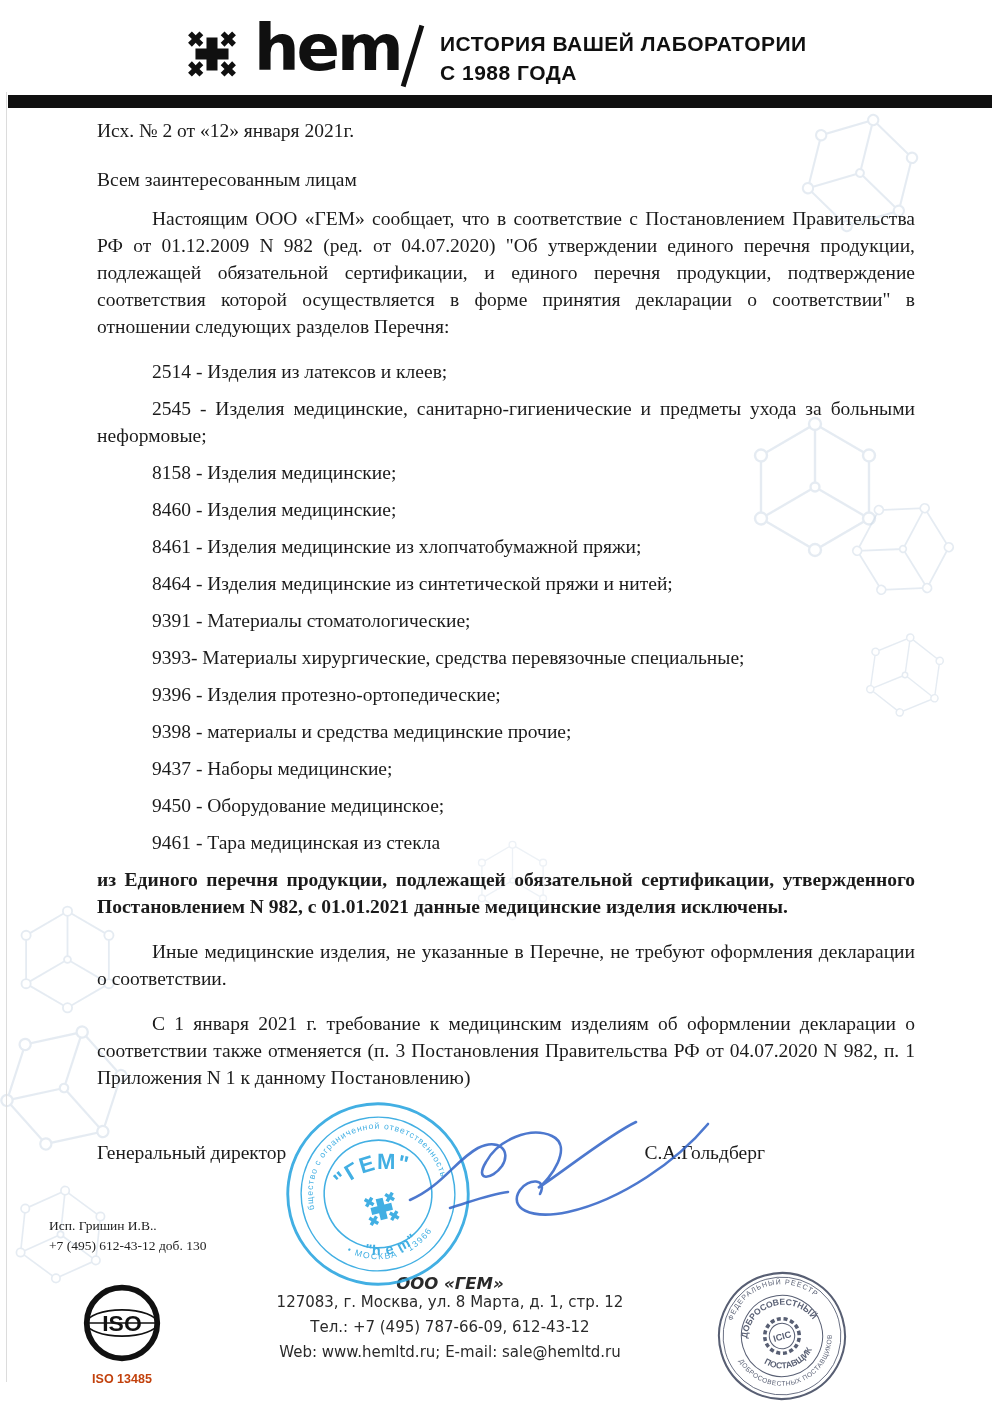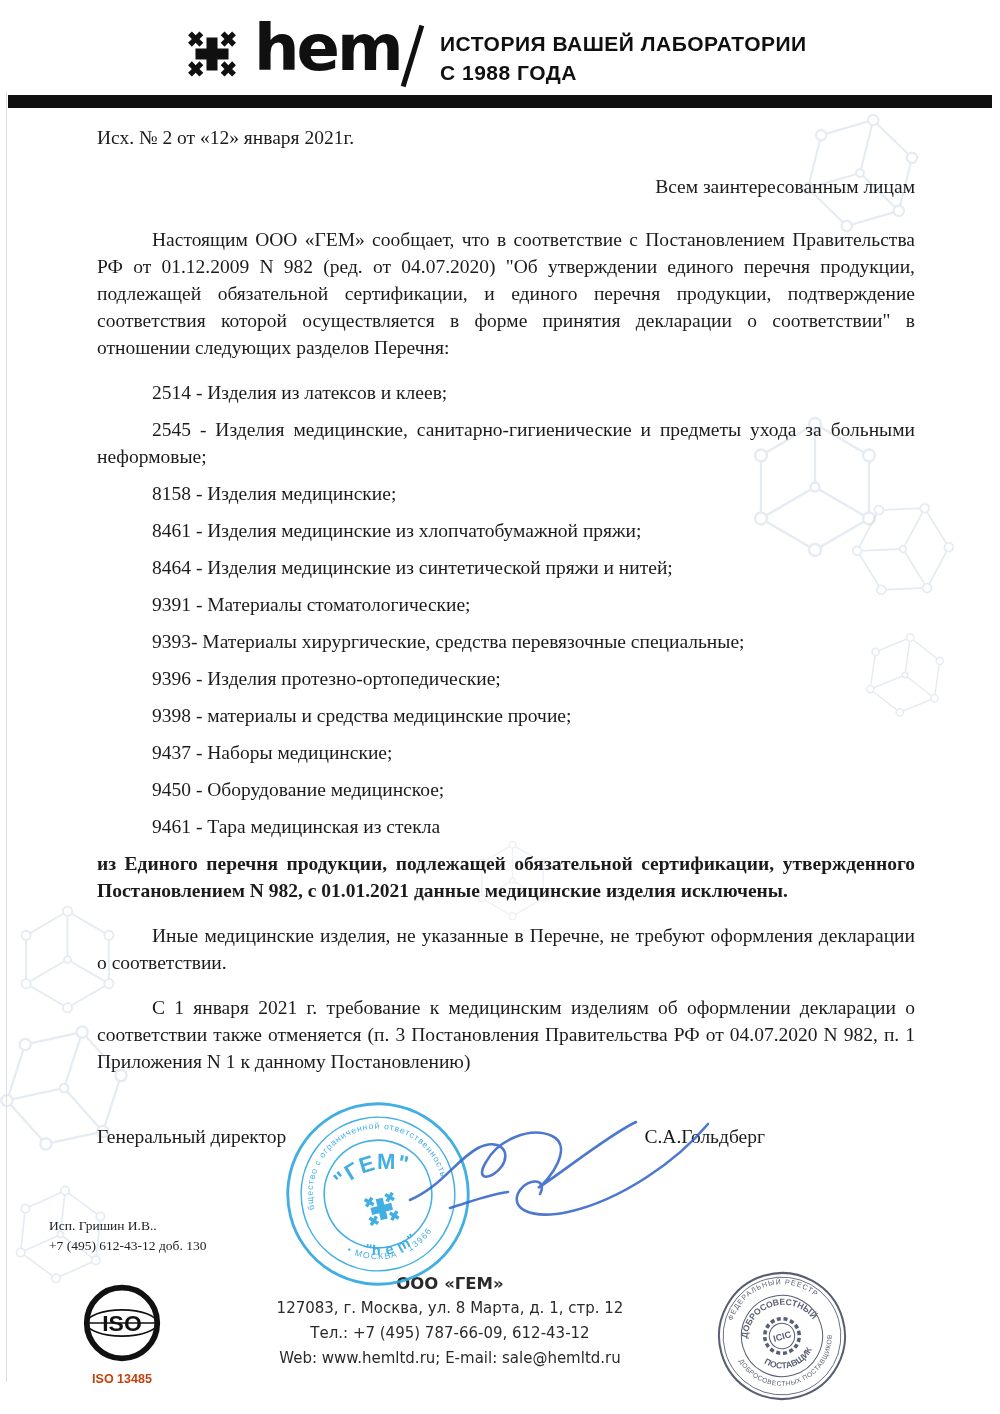--- a/index.html
+++ b/index.html
@@ -24,23 +24,23 @@
     font-family:"DejaVu Sans", sans-serif; font-weight:800; font-size:64px;
     letter-spacing:-3px; color:#101010; line-height:84px;
   }
   .logo-slash { position:absolute; left:410px; top:24px; width:5px; height:64px; background:#101010; transform:rotate(17deg); }
   .tagline { position:absolute; left:440px; top:32px; font-family:"Liberation Sans", sans-serif; font-weight:700; color:#101010; }
   .tagline .t1 { font-size:21px; letter-spacing:.5px; }
   .tagline .t2 { font-size:21px; letter-spacing:.5px; margin-top:5px; }
   .black-bar { position:absolute; left:8px; top:95px; width:984px; height:13px; background:#101010; z-index:2; }
 
   
-  .letter { position:absolute; left:97px; top:124px; width:818px; z-index:2; font-size:19.5px; line-height:27px; }
+  .letter { position:absolute; left:97px; top:117px; width:818px; z-index:2; font-size:19.5px; line-height:27px; }
   .ref-line { margin-bottom:22px; }
-  .addressee { text-align:right; margin-bottom:26px; }
+  .addressee { margin-bottom:12px; }
   .para { text-align:justify; text-indent:55px; margin-bottom:18px; }
   .intro { margin-bottom:18px; }
   .item { text-align:justify; text-indent:55px; margin-bottom:10px; }
   .emph { font-weight:700; text-align:justify; text-indent:0; margin-top:10px; margin-bottom:18px; }
   .sig-row { display:flex; margin-top:48px; }
   .sig-name { margin-left:auto; margin-right:150px; }
 
   .executor { position:absolute; left:49px; top:1216px; z-index:2; font-size:13.5px; line-height:20px; color:#222; }
 
   
@@ -48,21 +48,21 @@
   .blue-stamp text { font-family:"Liberation Sans", sans-serif; fill:#2ea7e0; }
 
   
   .signature { position:absolute; left:390px; top:1082px; width:330px; height:150px; z-index:4; pointer-events:none; }
 
   
   .footer { position:absolute; left:0; top:1268px; width:100%; height:146px; z-index:2; }
   .iso-block { position:absolute; left:70px; top:14px; width:104px; text-align:center; }
   .iso-caption { font-family:"Liberation Sans", sans-serif; font-weight:700; font-size:12.5px; margin-top:4px; color:#c2410c; }
   .footer-center { position:absolute; left:230px; top:6px; width:440px; text-align:center; font-family:"DejaVu Sans", sans-serif; color:#2a2a2a; }
-  .footer-center .company { font-weight:700; font-size:16.5px; margin-bottom:6px; }
+  .footer-center .company { font-weight:700; font-size:16.5px; margin-bottom:0;font-style:italic; }
   .footer-center .line { font-size:15px; margin-bottom:7px; }
   .right-stamp { position:absolute; left:716px; top:2px; width:132px; height:132px; transform:rotate(-16deg); opacity:.82; }
   .right-stamp text { font-family:"Liberation Sans", sans-serif; fill:#343c55; }
 </style>
 </head>
 <body>
 
 <div class="page">
 
   <svg width="0" height="0" style="position:absolute" aria-hidden="true">
@@ -129,20 +129,21 @@
   <div class="black-bar"></div>
 
   <main class="letter">
     <p class="ref-line">Исх. № 2 от «12» января 2021г.</p>
     <p class="addressee">Всем заинтересованным лицам</p>
     <p class="para intro">Настоящим ООО «ГЕМ» сообщает, что в соответствие с Постановлением Правительства РФ от 01.12.2009 N 982 (ред. от 04.07.2020) "Об утверждении единого перечня продукции, подлежащей обязательной сертификации, и единого перечня продукции, подтверждение соответствия которой осуществляется в форме принятия декларации о соответствии" в отношении следующих разделов Перечня:</p>
 
     <p class="item">2514 - Изделия из латексов и клеев;</p>
     <p class="item">2545 - Изделия медицинские, санитарно-гигиенические и предметы ухода за больными неформовые;</p>
     <p class="item">8158 - Изделия медицинские;</p>
+    <p class="item">8460 - Изделия медицинские;</p>
     <p class="item">8461 - Изделия медицинские из хлопчатобумажной пряжи;</p>
     <p class="item">8464 - Изделия медицинские из синтетической пряжи и нитей;</p>
     <p class="item">9391 - Материалы стоматологические;</p>
     <p class="item">9393- Материалы хирургические, средства перевязочные специальные;</p>
     <p class="item">9396 - Изделия протезно-ортопедические;</p>
     <p class="item">9398 - материалы и средства медицинские прочие;</p>
     <p class="item">9437 - Наборы медицинские;</p>
     <p class="item">9450 - Оборудование медицинское;</p>
     <p class="item">9461 - Тара медицинская из стекла</p>
 

